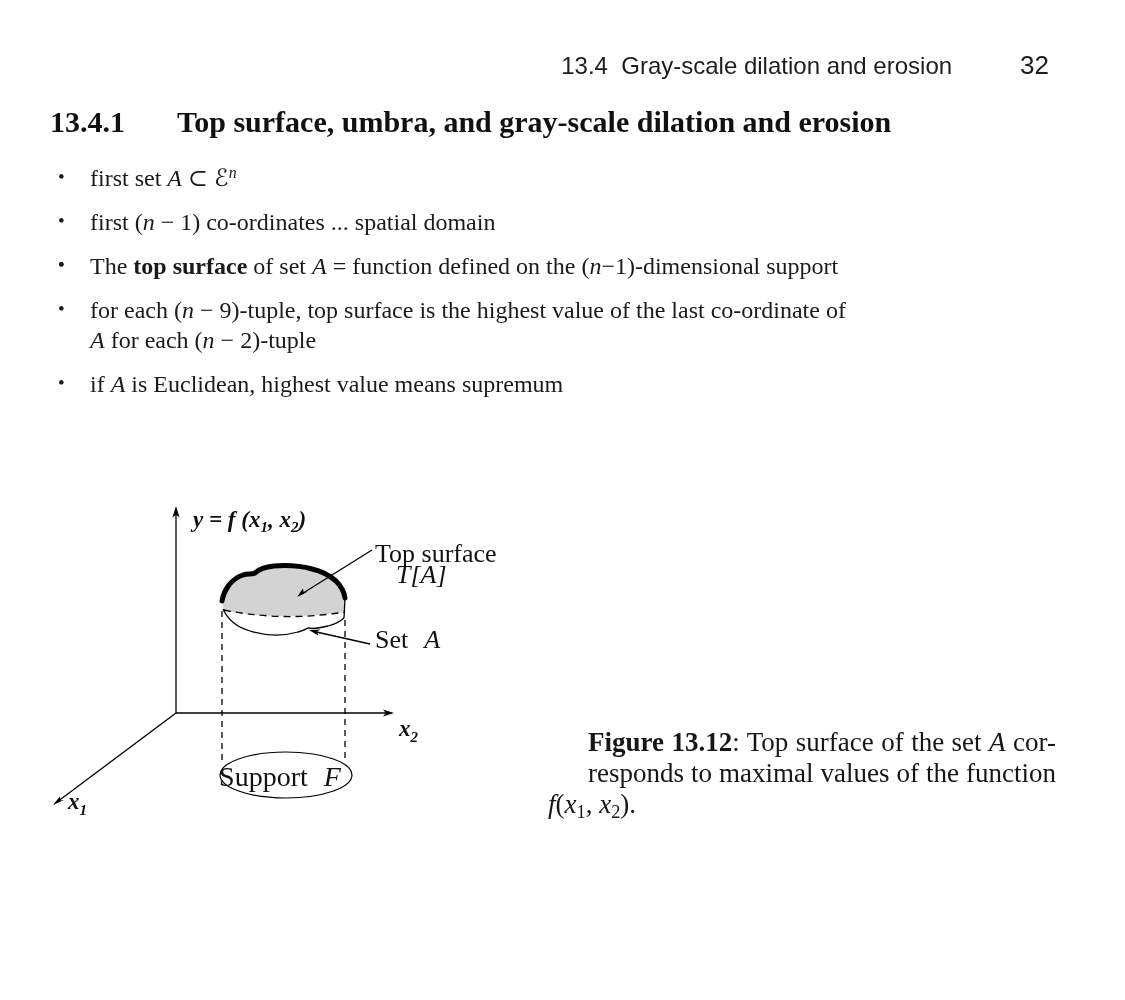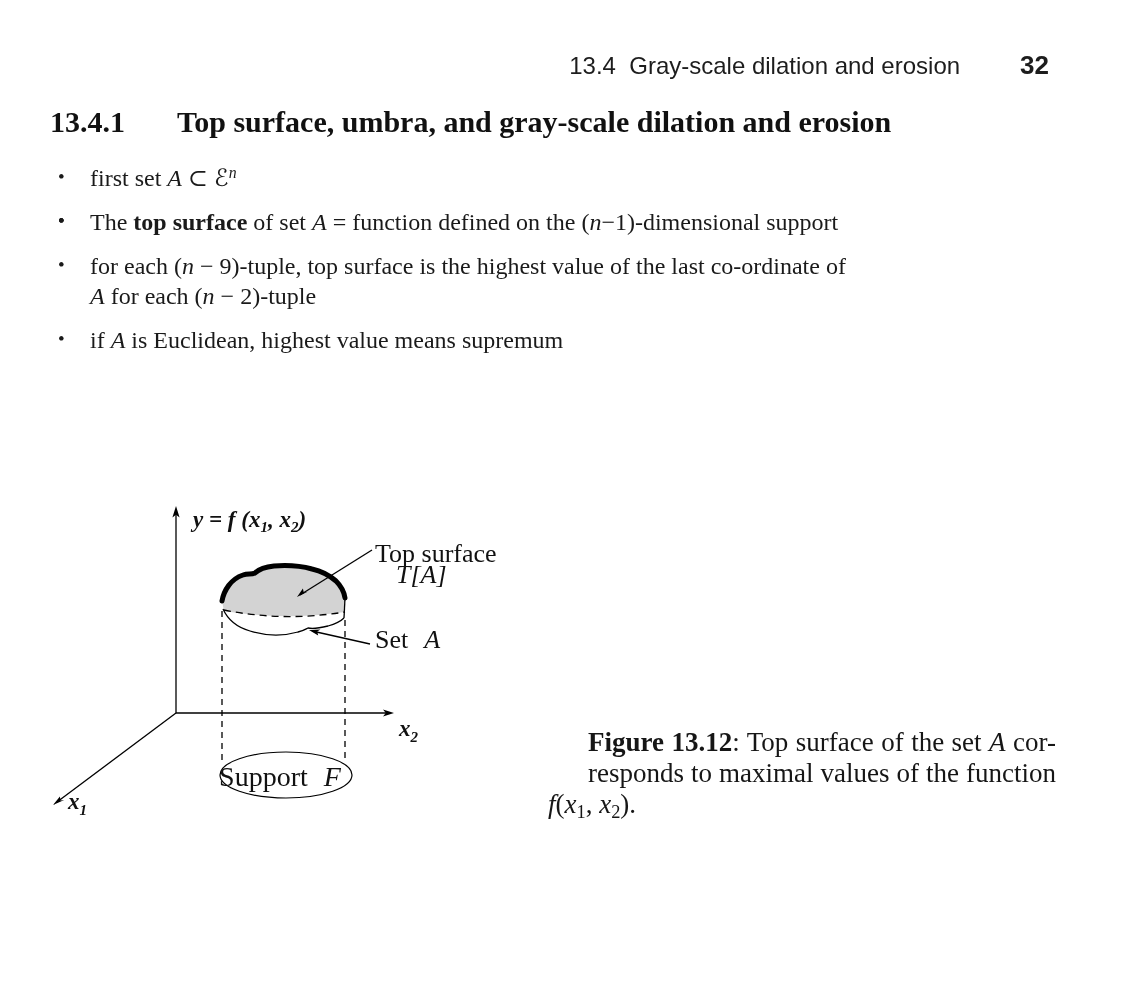--- a/index.html
+++ b/index.html
@@ -4,25 +4,25 @@
 <style>
   html,body{margin:0;padding:0;}
   body{
     width:1125px;height:1000px;position:relative;overflow:hidden;
     background:#ffffff;color:#161616;
     font-family:"Liberation Serif","DejaVu Serif",serif;
   }
   
   .runhead{
     position:absolute;top:50px;right:76px;
-    display:flex;align-items:baseline;gap:4px;
+    display:flex;align-items:baseline;gap:12px;
     font-family:"Liberation Sans","DejaVu Sans",sans-serif;
     font-size:24px;color:#1d1d1d;white-space:pre;
   }
-  .runhead .pageno{font-weight:bold;font-size:26px;margin-left:56px;}
+  .runhead .pageno{font-weight:normal;font-size:26px;margin-left:56px;}
   
   .secheading{
     position:absolute;left:50px;top:104px;width:1030px;
     font-family:Liberation Serif, serif;
     font-weight:bold;font-size:30px;line-height:36px;color:#111;
     display:flex;white-space:pre;
   }
   .secheading .num{width:127px;flex:0 0 auto;}
   
   .bullets{
@@ -65,20 +65,21 @@
   <span>Top surface, umbra, and gray-scale dilation and erosion</span>
 </div>
 
 <ul class="bullets">
   <li>
     <span class="marker">•</span>
     <span><span class="sg-n">first set </span><span class="sg-i">A</span><span class="sg-n"> ⊂ </span><span class="sg-scr">ℰ</span><span class="sg-sup-i">n</span></span>
   </li>
   <li>
     <span class="marker">•</span>
+    <span><span class="sg-n">first (</span><span class="sg-i">n</span><span class="sg-n"> − 1) co-ordinates ... spatial domain</span></span>
   </li>
   <li>
     <span class="marker">•</span>
   </li>
   <li>
     <span class="marker">•</span>
     <span><span class="sg-n">The </span><span class="sg-b">top surface</span><span class="sg-n"> of set </span><span class="sg-i">A</span><span class="sg-n"> = function defined on the (</span><span class="sg-i">n</span><span class="sg-n">−1)-dimensional support</span></span>
   </li>
   <li>
     <span class="marker">•</span>

